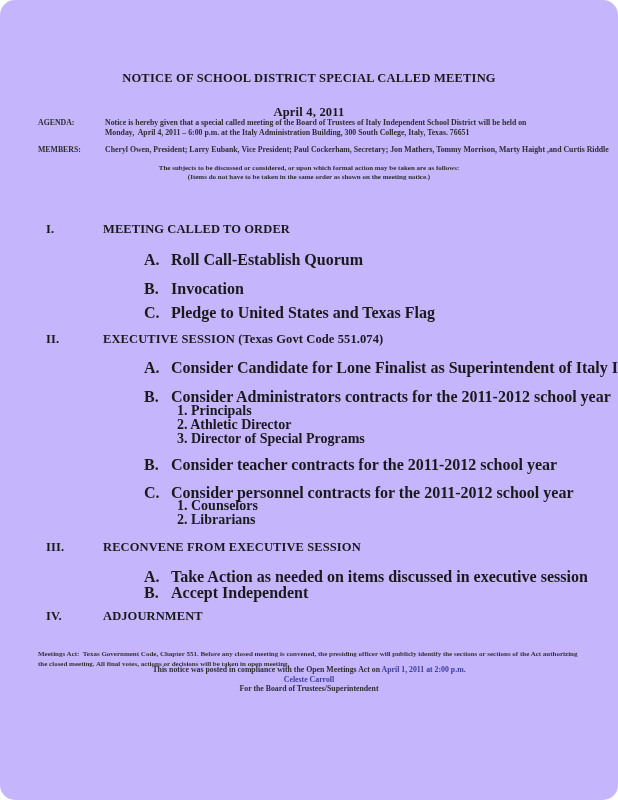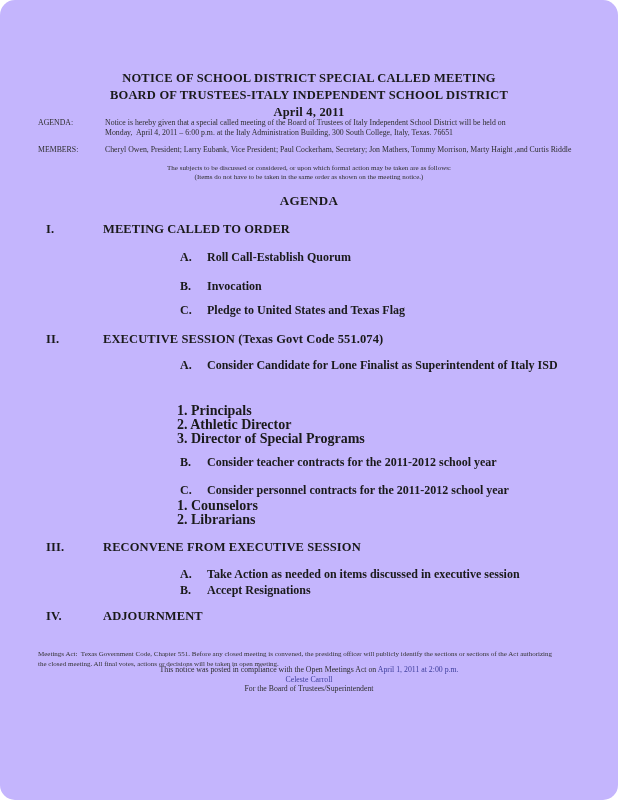--- a/index.html
+++ b/index.html
@@ -3,83 +3,82 @@
 <meta charset="utf-8">
 <style>
   html, body { margin: 0; padding: 0; }
   body {
     width: 618px; height: 800px;
     background: #ffffff;
     font-family: "Liberation Serif", serif;
     color: #222222;
   }
   .page { position: relative; width: 618px; height: 800px; background: #c4b5fd; overflow: hidden; border-radius: 15px; }
-  .abs { position: absolute; white-space: pre; line-height: 1.15; }
+  .abs { position: absolute; white-space: pre; line-height: 1.15; font-weight: bold; }
   .center { left: 0; width: 618px; text-align: center; }
   .b { font-weight: bold; color: #1a1a1a; }
   .title { font-size: 12.5px; letter-spacing: 0.2px; }
   .h { font-size: 12.5px; letter-spacing: 0.1px; }
-  .item { font-size: 12px; margin-left: 36px; }
+  .item { font-size: 16px; }
   .item .lbl { display: inline-block; width: 27px; }
   .sub { font-size: 14px; }
   .meta { font-size: 7.8px; color: #2e2e2e; }
   .note { font-size: 7px; color: #2e2e2e; }
   .fine { font-size: 7px; color: #333333; }
   .posted { font-size: 7.8px; color: #2e2e2e; }
   .accent { color: #3d3d9b; }
   .indent1 { text-indent: 9px; }
 </style>
 </head>
 <body>
 
 <div class="page">
 
   <div class="abs center b title" style="top:71px">NOTICE OF SCHOOL DISTRICT SPECIAL CALLED MEETING</div>
-  <div class="abs center b title" style="top:88px">BOARD OF TRUSTEES-ITALY INDEPENDENT SCHOOL DISTRICT</div>
   <div class="abs center b title" style="top:105px">April 4, 2011</div>
 
   <div class="abs meta" style="left:38px;  top:119px">AGENDA:</div>
   <div class="abs meta" style="left:105px; top:119px">Notice is hereby given that a special called meeting of the Board of Trustees of Italy Independent School District will be held on</div>
   <div class="abs meta" style="left:105px; top:129px">Monday,  April 4, 2011 – 6:00 p.m. at the Italy Administration Building, 300 South College, Italy, Texas. 76651</div>
 
   <div class="abs meta" style="left:38px;  top:146px">MEMBERS:</div>
   <div class="abs meta" style="left:105px; top:146px">Cheryl Owen, President; Larry Eubank, Vice President; Paul Cockerham, Secretary; Jon Mathers, Tommy Morrison, Marty Haight ,and Curtis Riddle</div>
 
   <div class="abs center note" style="top:173px">(Items do not have to be taken in the same order as shown on the meeting notice.)</div>
   <div class="abs center note" style="top:164px">The subjects to be discussed or considered, or upon which formal action may be taken are as follows:</div>
 
-  <div class="abs center b" style="top:194px; font-size:13px; letter-spacing:0.4px">AGENDA</div>
 
   <div class="abs b h" style="left:46px;  top:222px">I.</div>
   <div class="abs b h" style="left:103px; top:222px">MEETING CALLED TO ORDER</div>
 
   <div class="abs item b" style="left:144px; top:251px"><span class="lbl">A.</span><span>Roll Call-Establish Quorum</span></div>
   <div class="abs item b" style="left:144px; top:280px"><span class="lbl">B.</span><span>Invocation</span></div>
   <div class="abs item b" style="left:144px; top:304px"><span class="lbl">C.</span><span>Pledge to United States and Texas Flag</span></div>
 
   <div class="abs b h" style="left:46px;  top:332px">II.</div>
   <div class="abs b h" style="left:103px; top:332px">EXECUTIVE SESSION (Texas Govt Code 551.074)</div>
 
   <div class="abs item b" style="left:144px; top:359px"><span class="lbl">A.</span><span>Consider Candidate for Lone Finalist as Superintendent of Italy ISD</span></div>
 
+  <div class="abs item b" style="left:144px; top:388px"><span class="lbl">B.</span><span>Consider Administrators contracts for the 2011-2012 school year</span></div>
   <div class="abs sub b" style="left:177px; top:403px">1. Principals</div>
   <div class="abs sub b" style="left:177px; top:417px">2. Athletic Director</div>
   <div class="abs sub b" style="left:177px; top:431px">3. Director of Special Programs</div>
 
   <div class="abs item b" style="left:144px; top:456px"><span class="lbl">B.</span><span>Consider teacher contracts for the 2011-2012 school year</span></div>
 
   <div class="abs item b" style="left:144px; top:484px"><span class="lbl">C.</span><span>Consider personnel contracts for the 2011-2012 school year</span></div>
   <div class="abs sub b" style="left:177px; top:498px">1. Counselors</div>
   <div class="abs sub b" style="left:177px; top:512px">2. Librarians</div>
 
   <div class="abs b h" style="left:46px;  top:540px">III.</div>
   <div class="abs b h" style="left:103px; top:540px">RECONVENE FROM EXECUTIVE SESSION</div>
 
   <div class="abs item b" style="left:144px; top:568px"><span class="lbl">A.</span><span>Take Action as needed on items discussed in executive session</span></div>
-  <div class="abs item b" style="left:144px; top:584px"><span class="lbl">B.</span><span>Accept Resignations</span></div>
+  <div class="abs item b" style="left:144px; top:584px"><span class="lbl">B.</span><span>Accept Independent</span></div>
 
   <div class="abs b h" style="left:46px;  top:609px">IV.</div>
   <div class="abs b h" style="left:103px; top:609px">ADJOURNMENT</div>
 
   <div class="abs fine" style="left:38px; top:650px">Meetings Act:  Texas Government Code, Chapter 551. Before any closed meeting is convened, the presiding officer will publicly identify the sections or sections of the Act authorizing</div>
   <div class="abs fine" style="left:38px; top:660px">the closed meeting. All final votes, actions or decisions will be taken in open meeting.</div>
 
   <div class="abs center posted" style="top:666px"><span>This notice was posted in compliance with the Open Meetings Act on </span><span class="accent">April 1, 2011 at 2:00 p.m.</span></div>
 
   <div class="abs center posted" style="top:685px">For the Board of Trustees/Superintendent</div>

